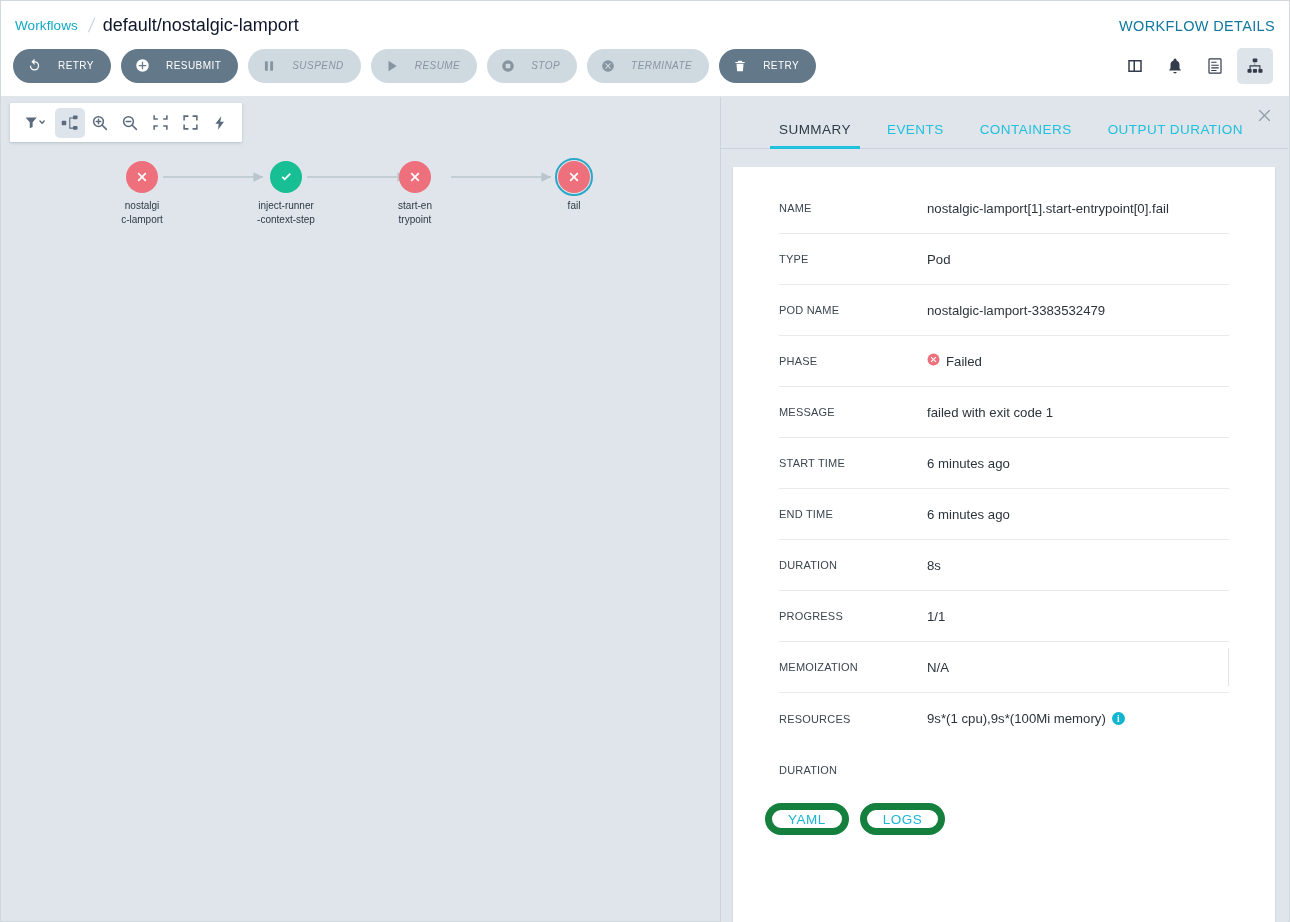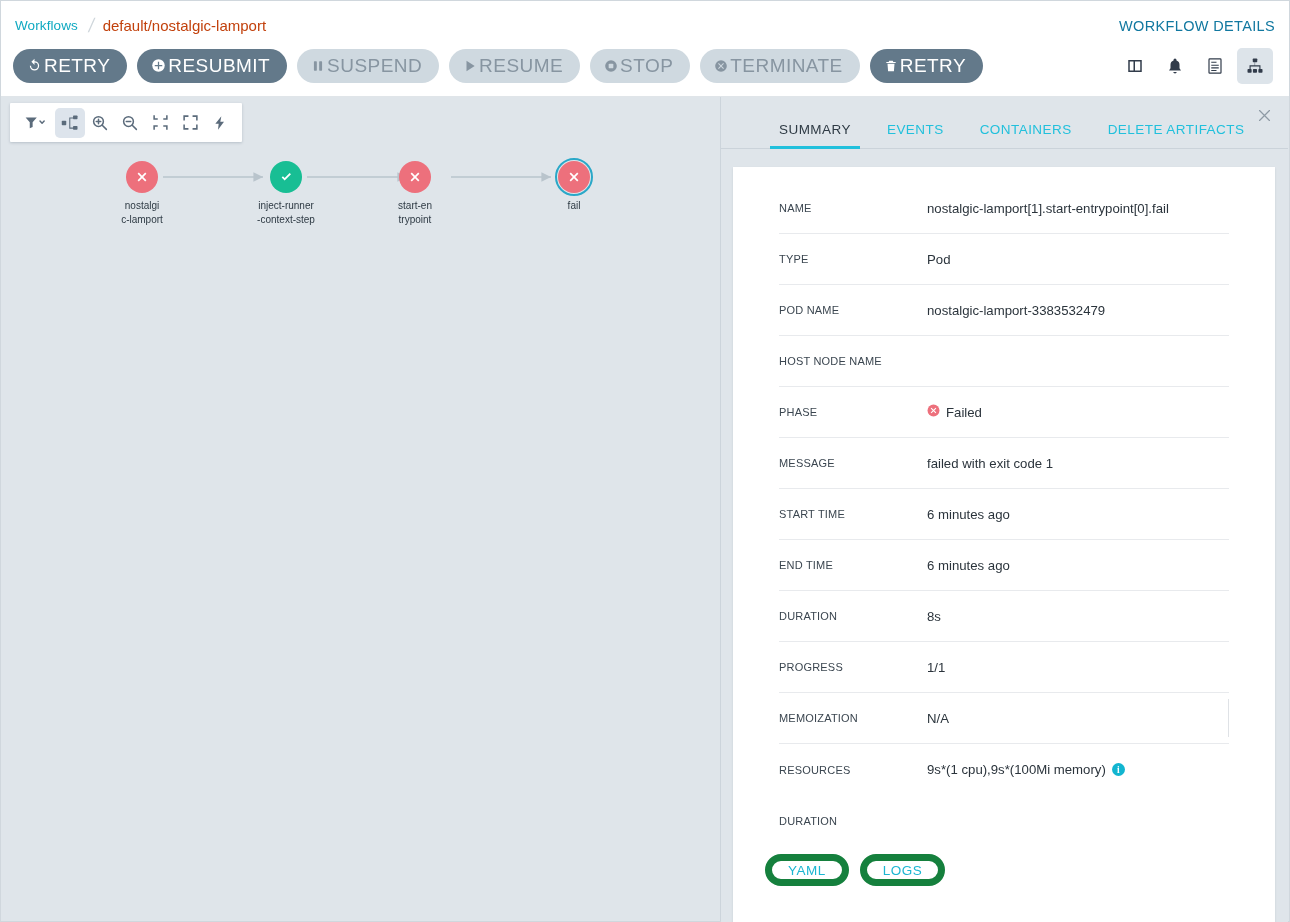--- a/index.html
+++ b/index.html
@@ -33,22 +33,22 @@
     cursor: pointer;
   }
   .crumb-sep {
     color: #cfd6db;
     font-size: 17px;
     margin: 0 9px 0 11px;
     transform: skewX(-12deg) scaleY(1.15);
     display: inline-block;
   }
   .crumb-current {
-    color: #c2410c;
-    font-size: 15px;
+    color: #0f172a;
+    font-size: 18px;
   }
   .wf-details-link {
     margin-left: auto;
     color: #1178a0;
     font-size: 14.5px;
     letter-spacing: .35px;
     cursor: pointer;
   }
 
   
@@ -59,31 +59,31 @@
     border-bottom: 1px solid #e0e5e9;
     display: flex; align-items: center;
     padding: 0 12px;
   }
   .btn {
     height: 34px;
     border-radius: 17px;
     border: none;
     display: inline-flex;
     align-items: center;
-    gap: 2px;
+    gap: 16px;
     padding: 0 17px 0 14px;
     margin-right: 10px;
-    font-size: 19px;
+    font-size: 10px;
     font-family: "Liberation Sans", sans-serif;
     letter-spacing: .45px;
     cursor: pointer;
     white-space: nowrap;
   }
   .btn.enabled { background: #63798a; color: #ffffff; }
-  .btn.disabled { background: #cfd9e0; color: #8795a1; cursor: default; }
+  .btn.disabled { background: #cfd9e0; color: #8795a1; cursor: default; font-style: italic; }
   .btn svg { flex: 0 0 auto; display: block; }
 
   .right-icons {
     margin-left: auto;
     display: flex; align-items: center;
     gap: 4px;
     padding-right: 4px;
   }
   .icon-btn {
     width: 36px; height: 36px;
@@ -494,21 +494,21 @@
         </div>
       </div>
     </div>
 
     <div class="details-pane">
 
       <div class="tabbar">
         <div class="tab active">SUMMARY</div>
         <div class="tab">EVENTS</div>
         <div class="tab">CONTAINERS</div>
-        <div class="tab">DELETE ARTIFACTS</div>
+        <div class="tab">OUTPUT DURATION</div>
         <div class="close-x">
           <svg width="17" height="17" viewBox="0 0 24 24" fill="none" stroke="#8e9aa5" stroke-width="1.7" stroke-linecap="round">
             <path d="M5 5l14 14M19 5L5 19"></path>
           </svg>
         </div>
       </div>
 
       <div class="card">
         <div class="kv-table">
 
@@ -520,24 +520,20 @@
           <div class="kv-row">
             <div class="kv-key">TYPE</div>
             <div class="kv-val">Pod</div>
           </div>
 
           <div class="kv-row">
             <div class="kv-key">POD NAME</div>
             <div class="kv-val">nostalgic-lamport-3383532479</div>
           </div>
 
-          <div class="kv-row">
-            <div class="kv-key">HOST NODE NAME</div>
-            <div class="kv-val"></div>
-          </div>
 
           <div class="kv-row">
             <div class="kv-key">PHASE</div>
             <div class="kv-val">
               <span class="phase-badge">
                 <span>
                   <svg width="13" height="13" viewBox="0 0 24 24">
                     <circle cx="12" cy="12" r="11" fill="#ed707c"></circle>
                     <path d="M8.2 6.8L12 10.6l3.8-3.8 1.4 1.4L13.4 12l3.8 3.8-1.4 1.4L12 13.4l-3.8 3.8-1.4-1.4L10.6 12 6.8 8.2z" fill="#ffffff"></path>
                   </svg>

